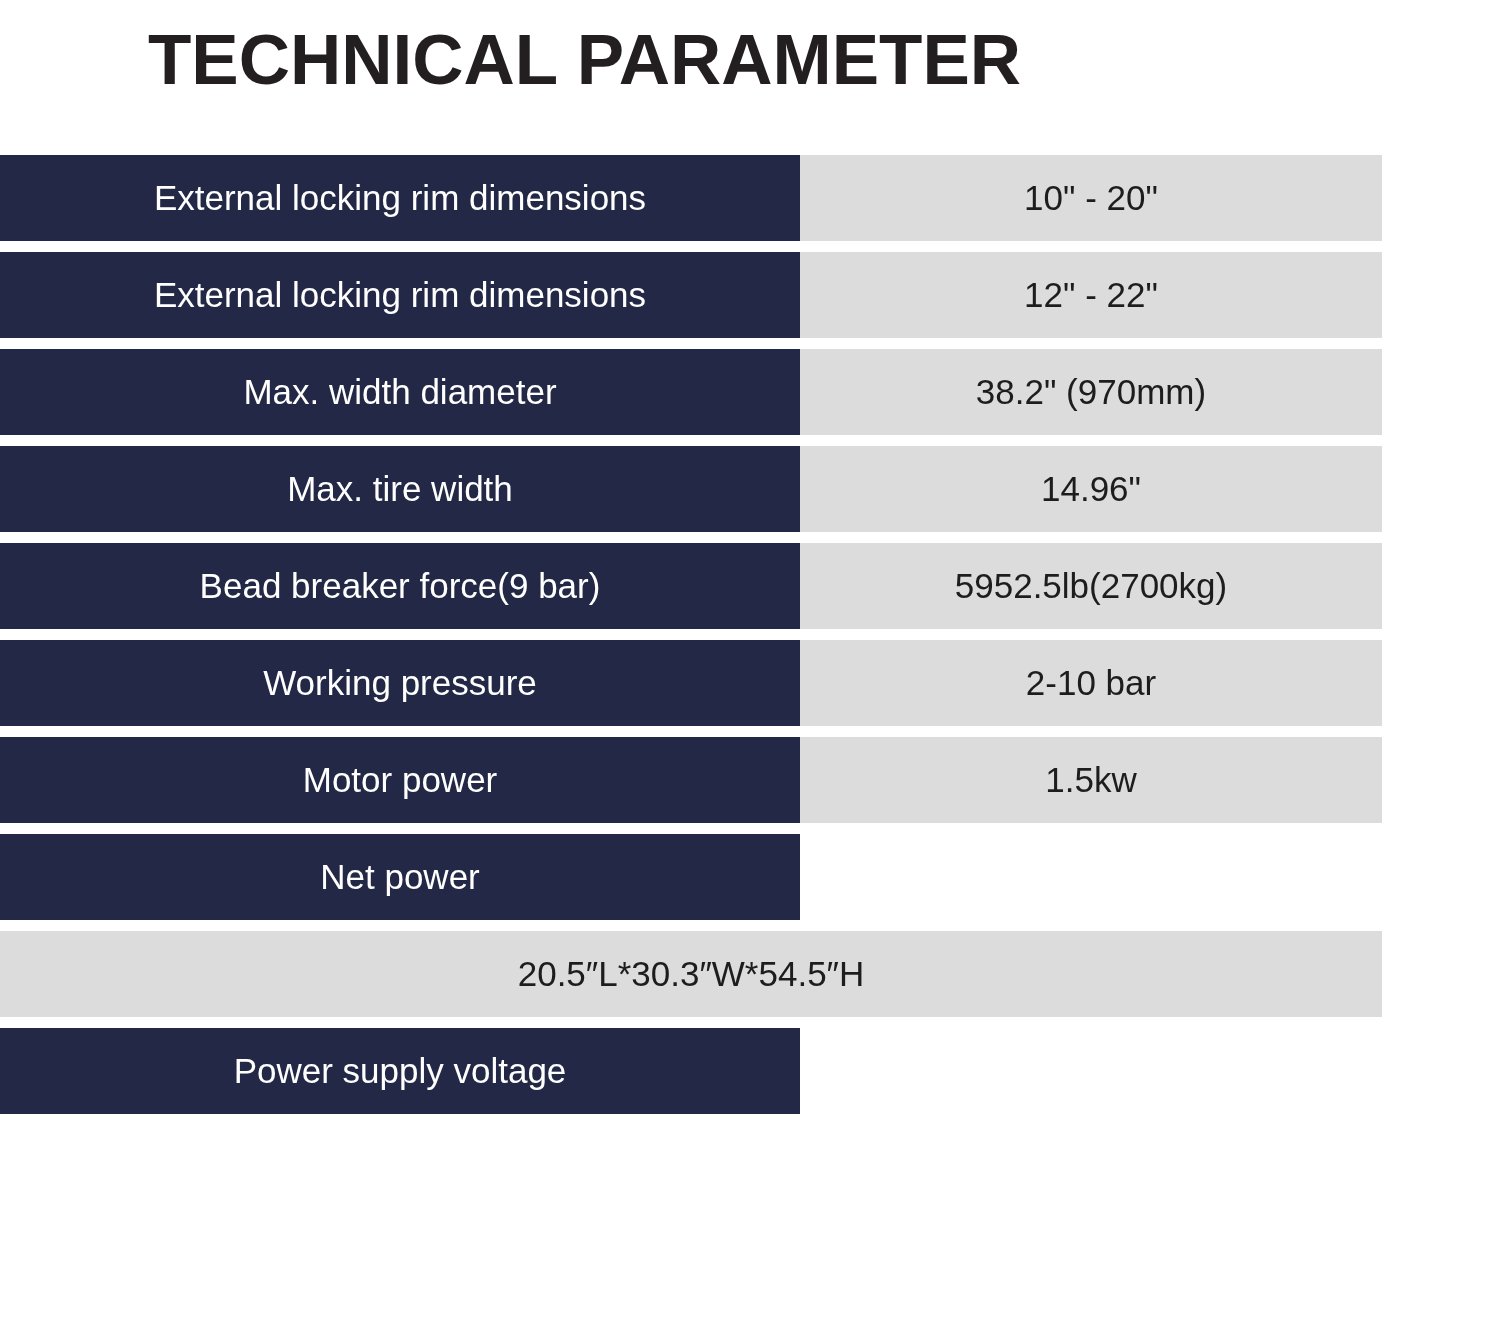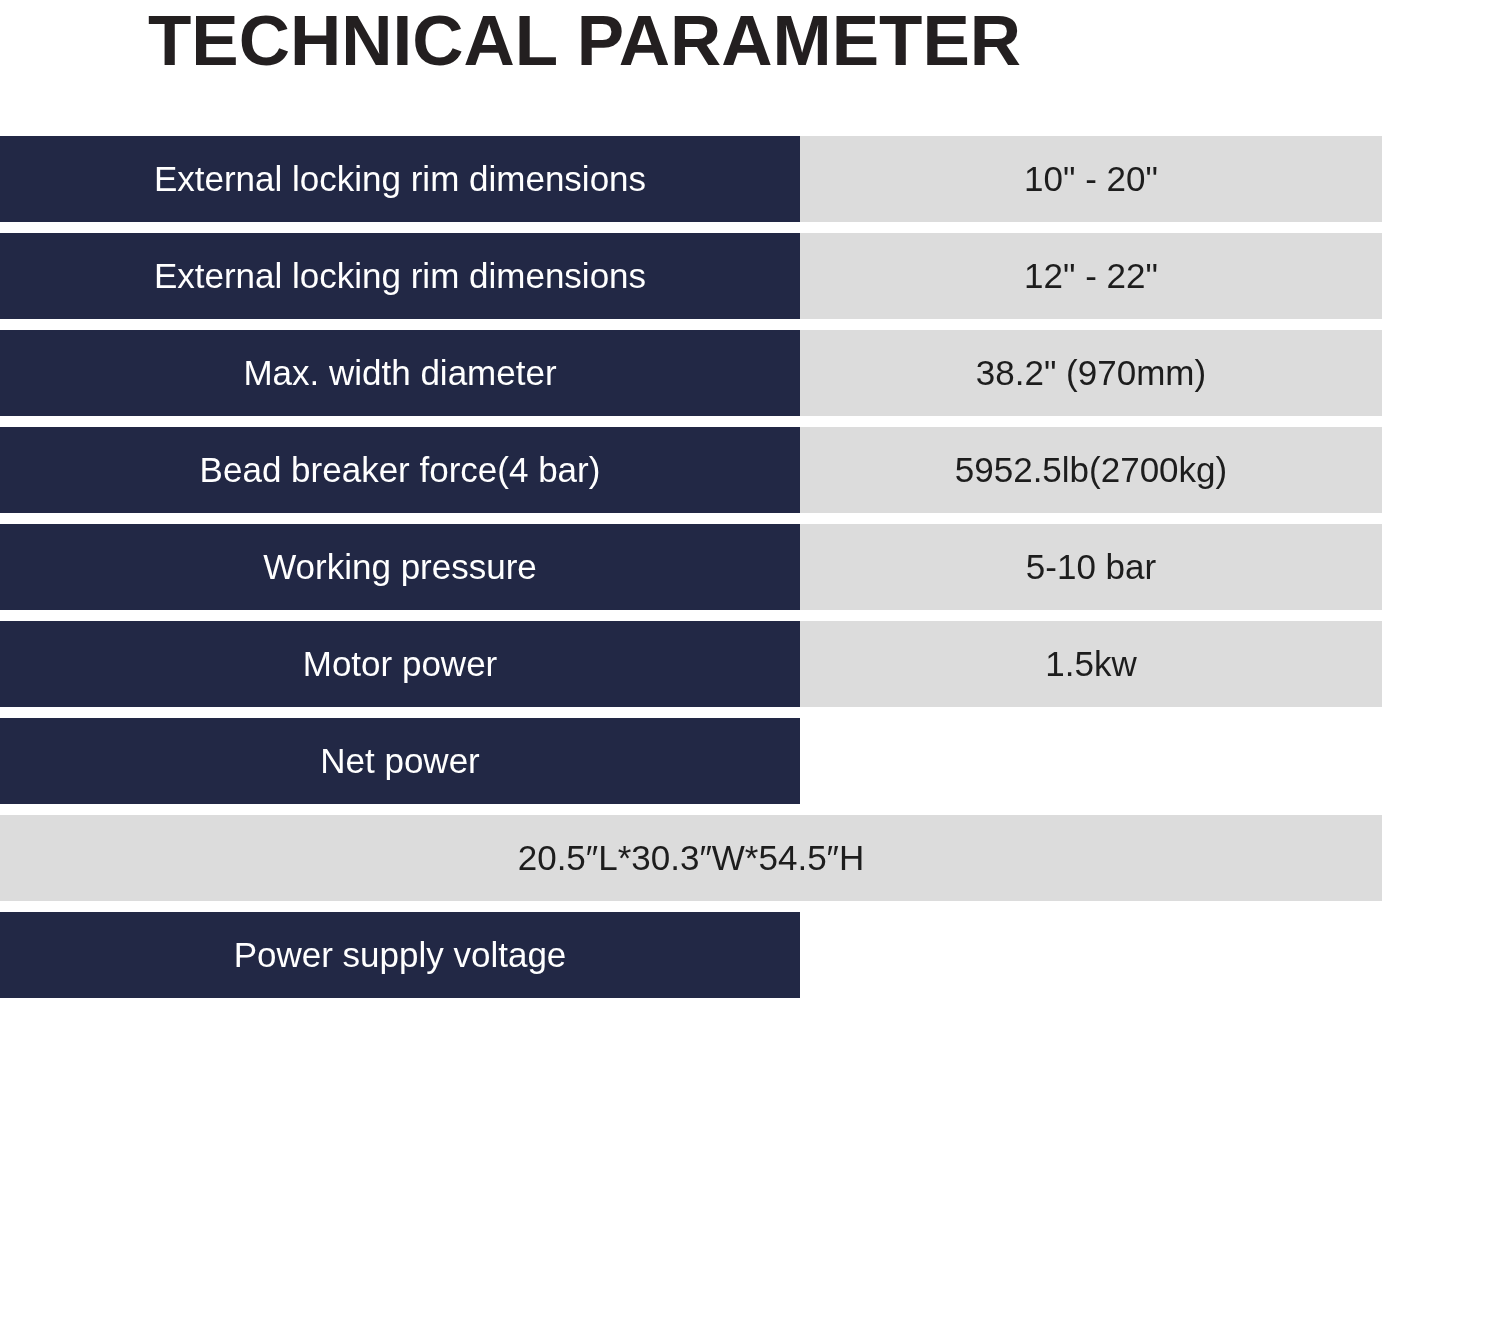--- a/index.html
+++ b/index.html
@@ -17,21 +17,21 @@
     width: 1500px;
     height: 1340px;
     position: relative;
     box-sizing: border-box;
   }
   .title {
     font-size: 71px;
     font-weight: bold;
     color: #231f20;
     letter-spacing: 0px;
-    padding: 3px 0 0 148px;
+    padding: 22px 0 0 148px;
     line-height: 1.08;
     white-space: nowrap;
   }
   .spec-table {
     margin-top: 56px;
     width: 1382px;
     display: flex;
     flex-direction: column;
     gap: 11px;
   }
@@ -82,29 +82,33 @@
     <div class="spec-row">
       <div class="spec-label">External locking rim dimensions</div>
       <div class="spec-value">12" - 22"</div>
     </div>
 
     <div class="spec-row">
       <div class="spec-label">Max. width diameter</div>
       <div class="spec-value">38.2" (970mm)</div>
     </div>
 
+    <div class="spec-row">
+      <div class="spec-label">Max. tire width</div>
+      <div class="spec-value">14.96"</div>
+    </div>
 
     <div class="spec-row">
-      <div class="spec-label">Bead breaker force(4 bar)</div>
+      <div class="spec-label">Bead breaker force(9 bar)</div>
       <div class="spec-value">5952.5lb(2700kg)</div>
     </div>
 
     <div class="spec-row">
       <div class="spec-label">Working pressure</div>
-      <div class="spec-value">5-10 bar</div>
+      <div class="spec-value">2-10 bar</div>
     </div>
 
     <div class="spec-row">
       <div class="spec-label">Motor power</div>
       <div class="spec-value">1.5kw</div>
     </div>
 
     <div class="spec-row">
       <div class="spec-label">Net power</div>
     </div>

